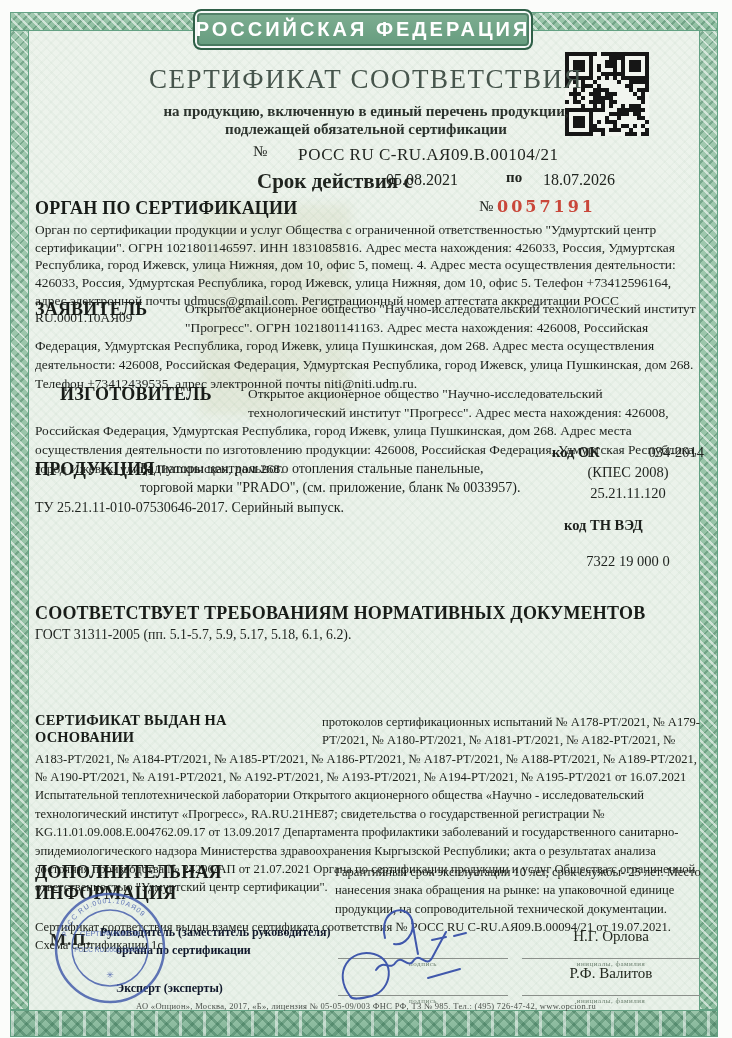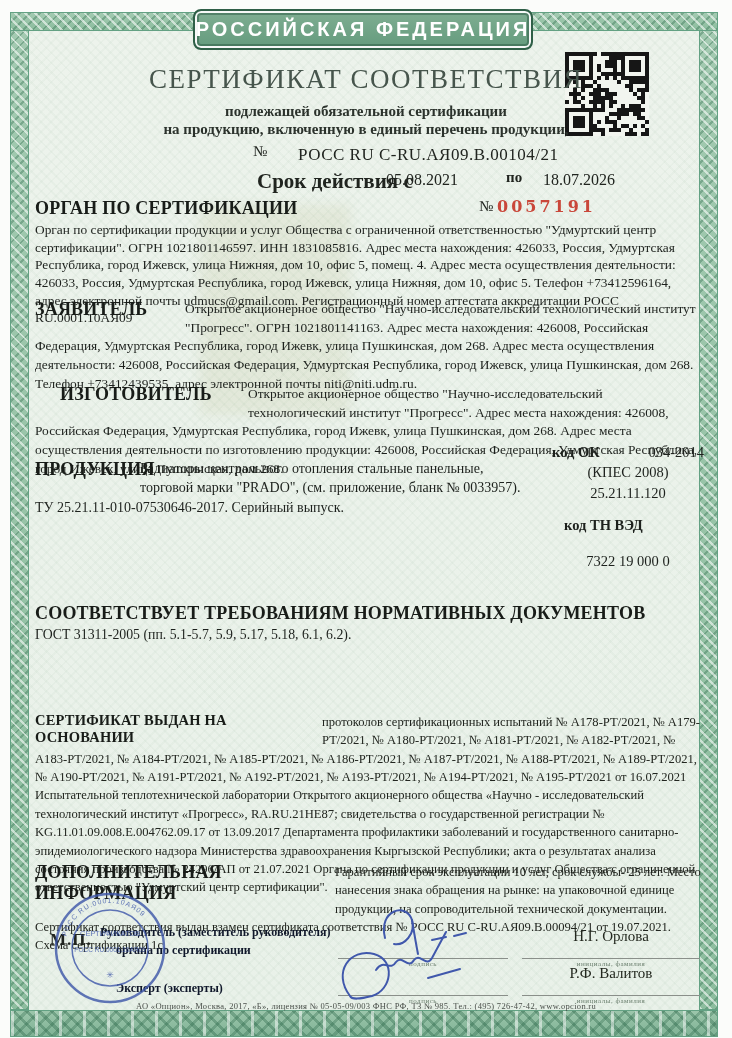--- a/index.html
+++ b/index.html
@@ -322,22 +322,22 @@
           <rect x="16" y="20" width="1" height="1"></rect>
           <rect x="17" y="20" width="1" height="1"></rect>
           <rect x="19" y="20" width="1" height="1"></rect>
           <rect x="20" y="20" width="1" height="1"></rect>
         </g>
       </svg>
   </div>
 
   <div class="title">СЕРТИФИКАТ СООТВЕТСТВИЯ</div>
   <div class="subtitle">
+    <div>на продукцию, включенную в единый перечень продукции,</div>
     <div>подлежащей обязательной сертификации</div>
-    <div>на продукцию, включенную в единый перечень продукции,</div>
   </div>
 
   <div class="abs" style="left:253px;top:143px;font-size:15px;">№</div>
   <div class="abs" style="left:298px;top:145px;font-size:17px;letter-spacing:0.5px;">РОСС RU С-RU.АЯ09.В.00104/21</div>
 
   <div class="abs bold" style="left:257px;top:169px;font-size:21px;">Срок действия с</div>
   <div class="abs" style="left:386px;top:171px;font-size:16px;">05.08.2021</div>
   <div class="abs bold" style="left:506px;top:169px;font-size:15px;">по</div>
   <div class="abs" style="left:543px;top:171px;font-size:16px;">18.07.2026</div>
 

